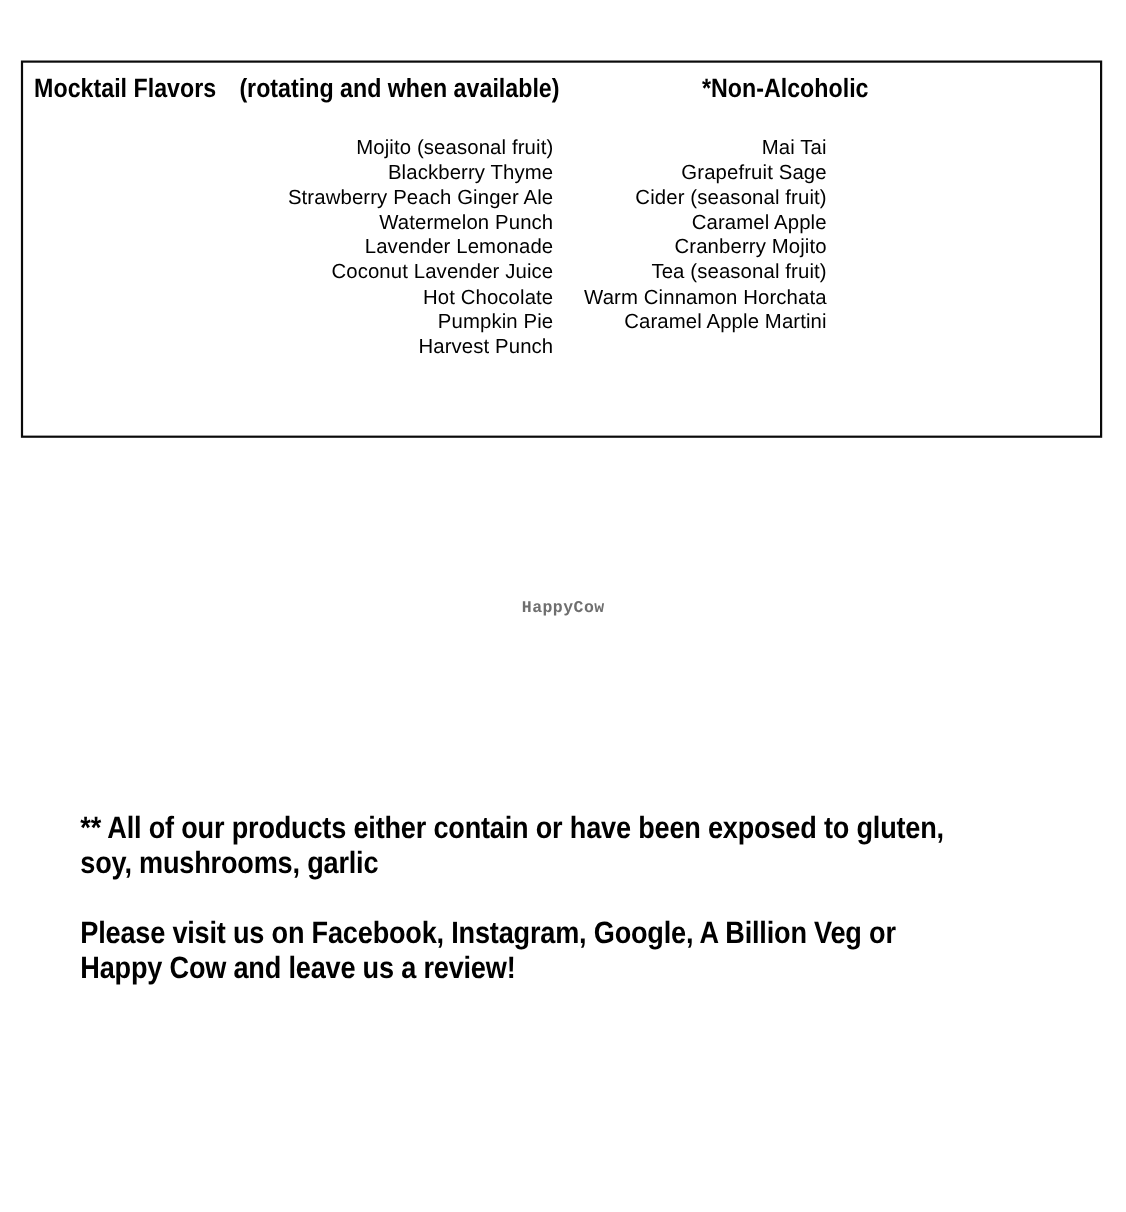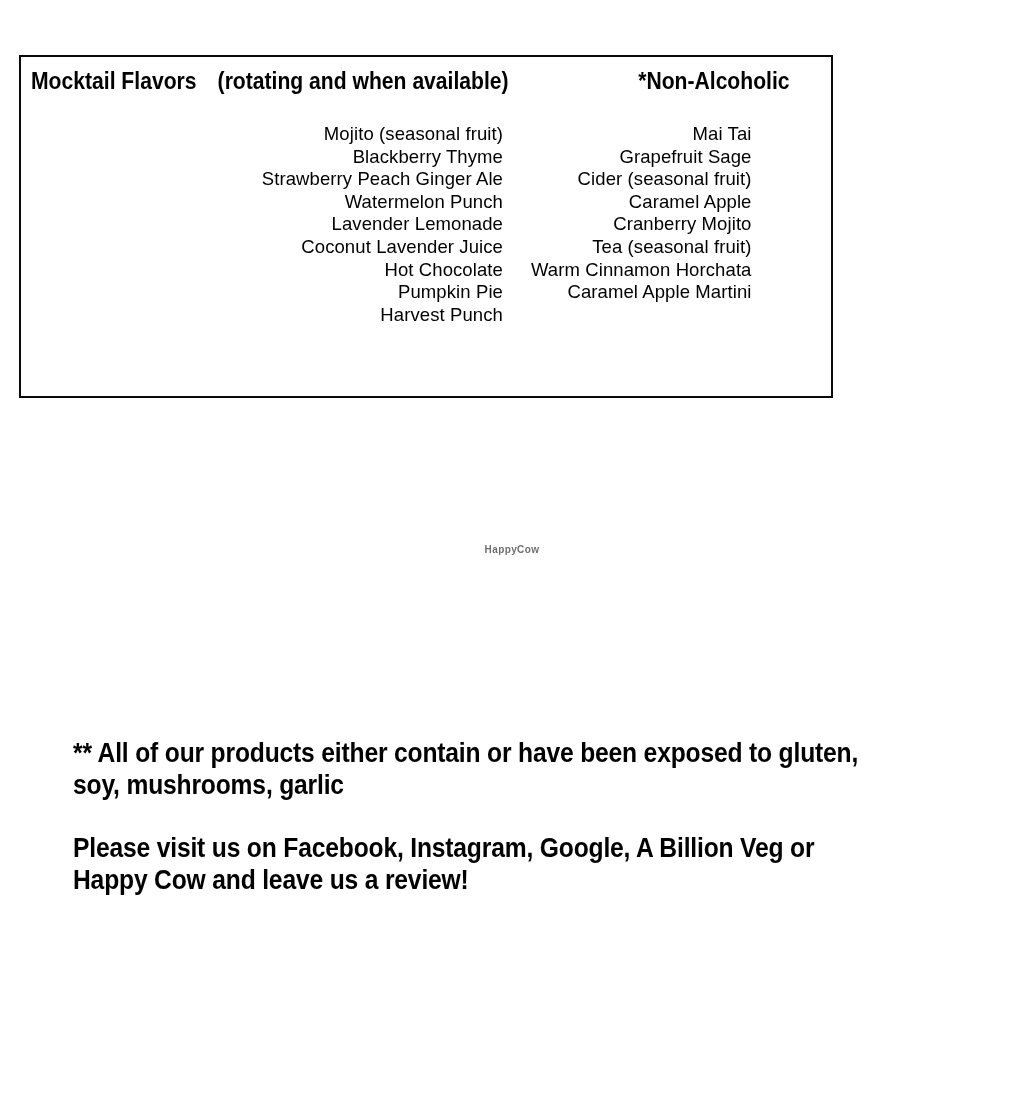--- a/index.html
+++ b/index.html
@@ -15,21 +15,21 @@
     font-family: "Liberation Sans", sans-serif;
     color: #000000;
     overflow: hidden;
   }
 
   
   .menu-box {
     position: absolute;
     left: 19px;
     top: 55px;
-    width: 814px;
+    width: 983px;
     height: 343px;
     border: 2px solid #0a0a0a;
     box-sizing: border-box;
     background: #ffffff;
   }
   .box-header {
     position: absolute;
     left: 10px;
     top: 10px;
     white-space: nowrap;
@@ -59,23 +59,23 @@
   .col-left { width: 472px; }
   .col-right { flex: 1; margin-left: 28px; }
 
   
   .watermark {
     position: absolute;
     left: 0;
     top: 544px;
     width: 100%;
     text-align: center;
-    font-family: Liberation Sans, sans-serif;
+    font-family: Liberation Mono, monospace;
     font-weight: bold;
-    font-size: 10px;
+    font-size: 15px;
     letter-spacing: 0.4px;
     color: #6f6f6f;
   }
 
   
   .footer {
     position: absolute;
     left: 73px;
     top: 737px;
     width: 1060px;

